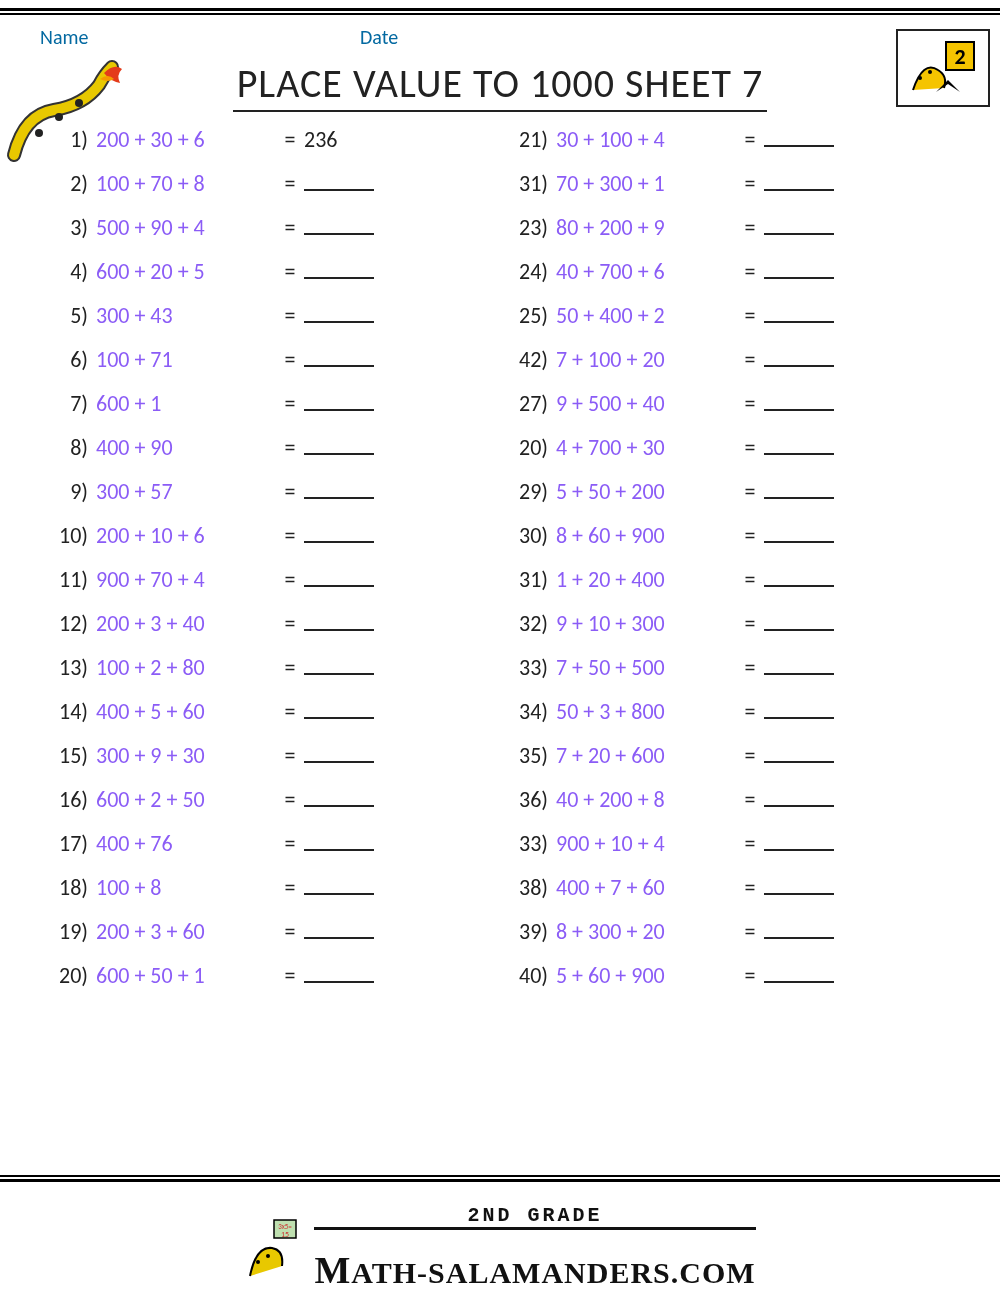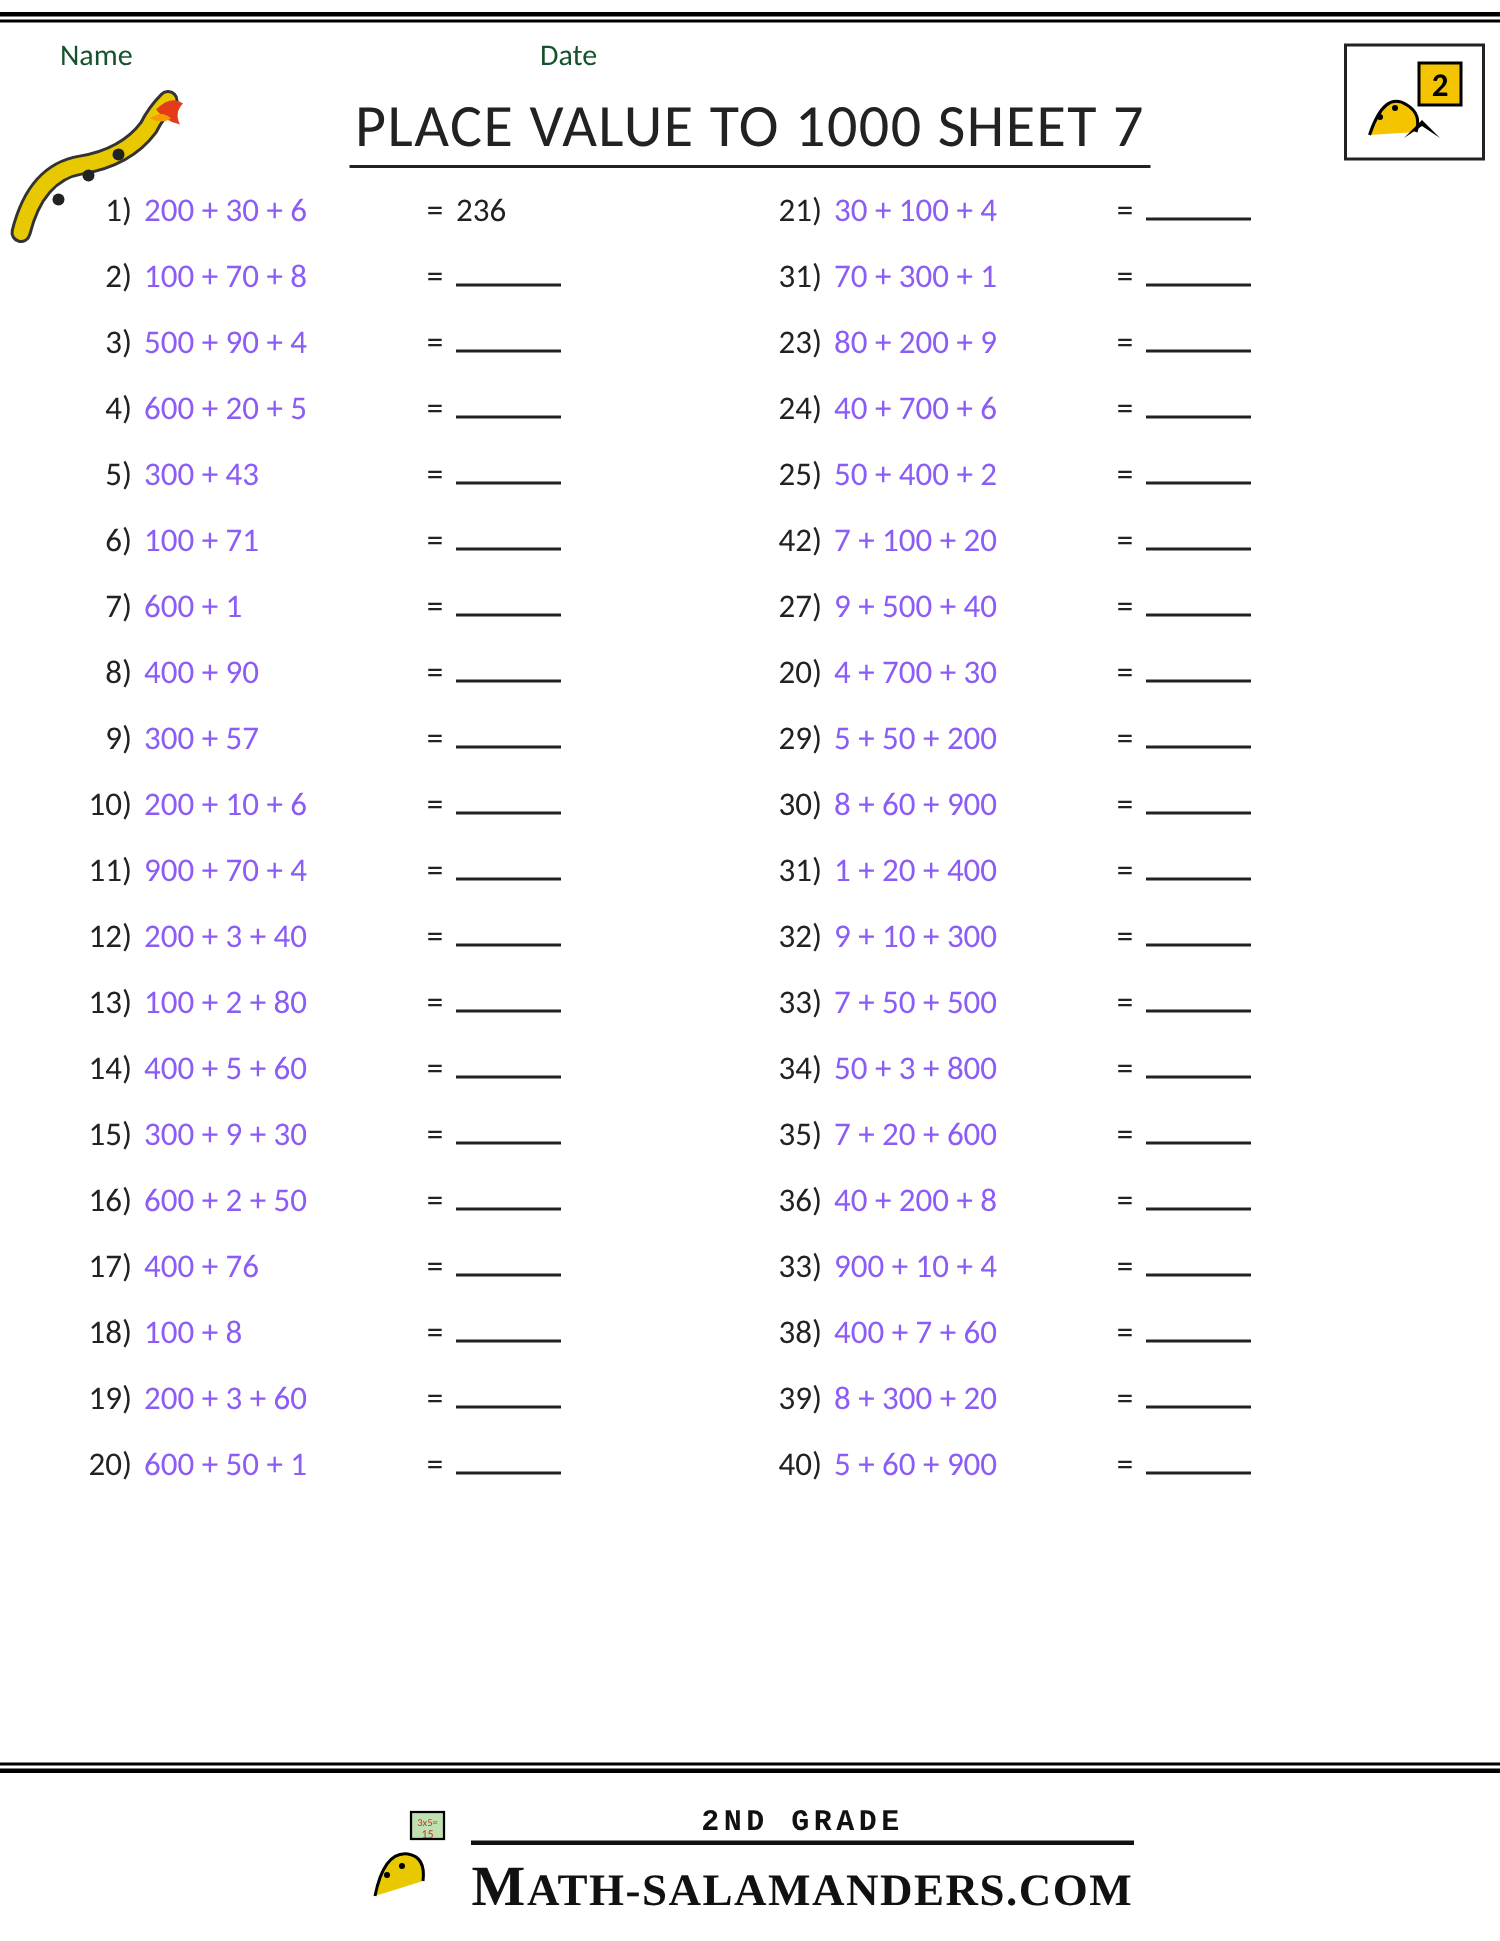--- a/index.html
+++ b/index.html
@@ -18,21 +18,21 @@
   .inner {
     border-top: 2px solid #000;
     border-bottom: 2px solid #000;
     padding: 10px 40px 30px 40px;
     position: relative;
     min-height: 1120px;
   }
   .hdr {
     display: flex;
     font-size: 20px;
-    color: #14532d;
+    color: #0369a1;
     margin-bottom: 4px;
   }
   .hdr .name { width: 320px; }
   .title {
     text-align: center;
     font-size: 40px;
     letter-spacing: 1px;
     color: #222;
     margin: 10px 0 18px 0;
   }
@@ -92,25 +92,25 @@
     color: #111;
   }
   .ft2 {
     font-family: "Comic Sans MS", cursive;
     font-weight: bold;
     font-size: 30px;
     letter-spacing: 1px;
     color: #111;
     border-top: 3px solid #111;
     display: inline-block;
-    padding-top: 6px;
+    padding-top: 18px;
   }
   .footer-wrap {
     display: inline-flex;
-    align-items: flex-start;
+    align-items: center;
     gap: 6px;
   }
   .footer-sal { width: 64px; height: 64px; }
 </style>
 </head>
 <body>
 
 <div class="outer">
 <div class="inner">
 

